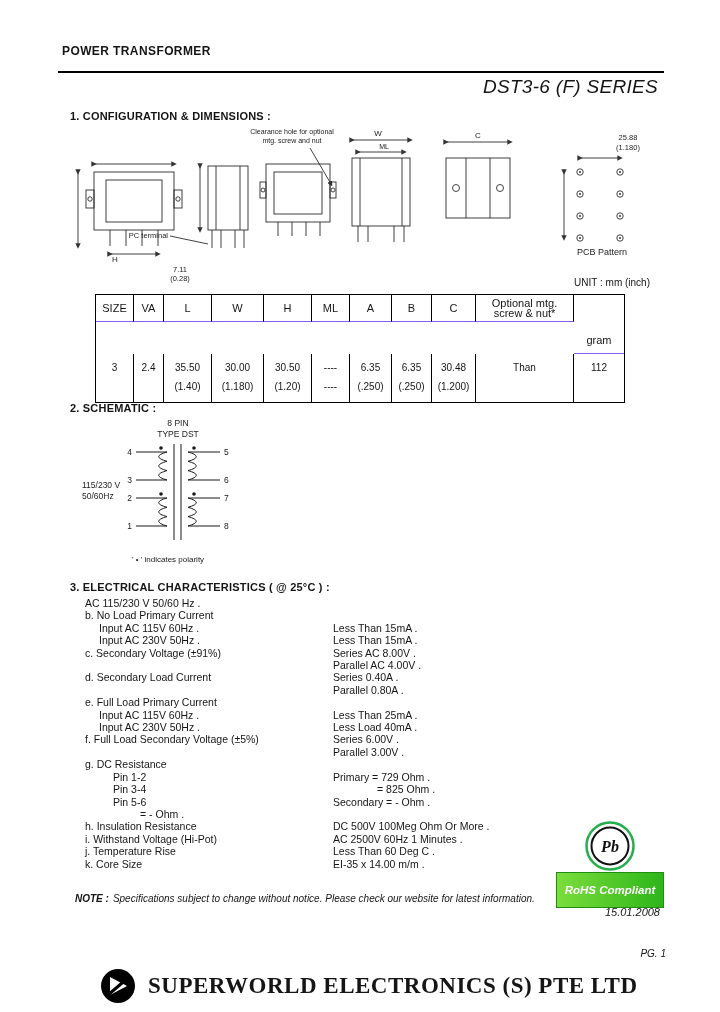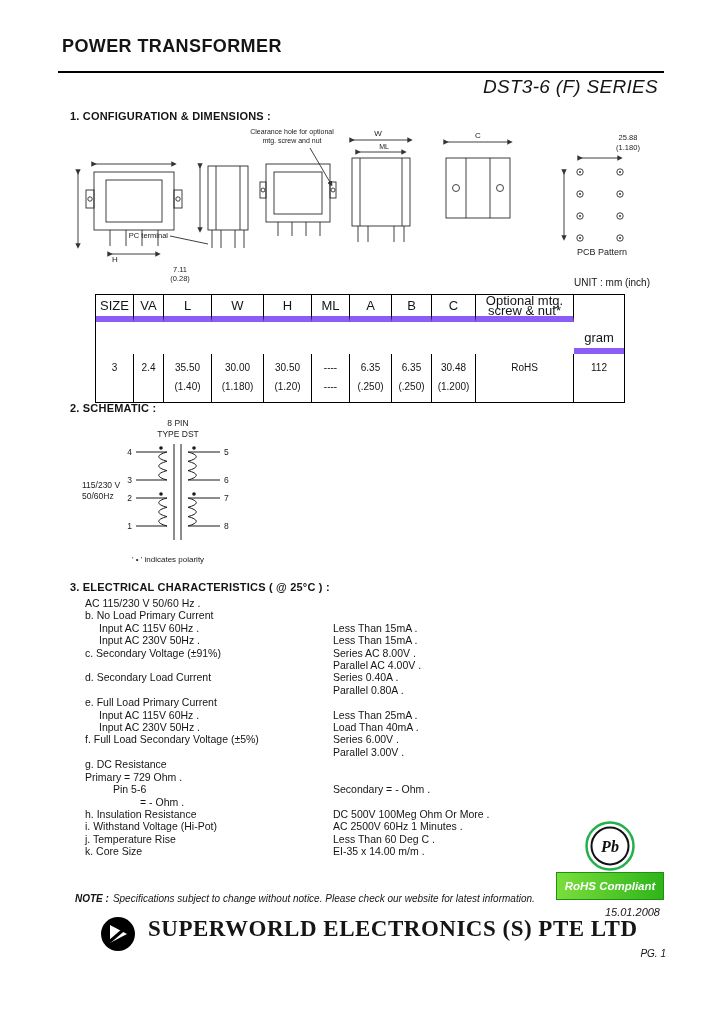--- a/index.html
+++ b/index.html
@@ -3,40 +3,40 @@
 <meta charset="utf-8">
 <style>
   * { margin:0; padding:0; box-sizing:border-box; }
   html,body { background:#e8e8e4; }
   .page {
     position:relative; width:720px; height:1012px; margin:0 auto;
     background:#ffffff; color:#151515;
     font-family:"Liberation Sans", sans-serif; overflow:hidden;
   }
   
-  .doc-title { position:absolute; left:62px; top:36px; font-size:18px; font-weight:bold; letter-spacing:.4px; }
+  .doc-title { position:absolute; left:62px; top:44px; font-size:12px; font-weight:bold; letter-spacing:.4px; }
   .head-rule { position:absolute; left:58px; right:56px; top:71px; height:2px; background:#000; }
   .series    { position:absolute; right:62px; top:76px; font-size:19px; font-style:italic; letter-spacing:.3px; }
   
   .sec-head { position:absolute; left:70px; font-size:11px; font-weight:bold; letter-spacing:.2px; }
   #sec1 { top:110px; } #sec2 { top:402px; } #sec3 { top:581px; }
   
   .cfg-svg { position:absolute; left:58px; top:122px; }
   .cfg-svg text { font-family:"Liberation Sans",sans-serif; fill:#222; }
   .unit-label { position:absolute; right:70px; top:277px; font-size:10px; }
   
   .dim-table {
     position:absolute; left:95px; top:294px;
     display:grid; grid-template-columns:38px 30px 48px 52px 48px 38px 42px 40px 44px 98px 50px;
     border:1px solid #000; font-size:10px; background:#fff;
   }
   .dim-table .th {
-    border-bottom:6px solid #8b5cf6; border-right:1px solid #000;
+    border-bottom:1px solid #8b5cf6; border-right:1px solid #000;
     display:flex; align-items:center; justify-content:center; text-align:center;
-    height:27px; padding:1px 2px; font-size:13px; line-height:10px;
+    height:27px; padding:1px 2px; font-size:11px; line-height:10px;
   }
   .dim-table .th:nth-child(11) { border-right:none;margin-top:32px; }
   .dim-table .td { border-right:1px solid #000; text-align:center; height:48px; padding-top:4px; }
   .dim-table .td:last-child { border-right:none; }
   .dim-table .td span { display:block; line-height:19px; font-size:10px; }
   
   .sch-svg { position:absolute; left:70px; top:414px; }
   .sch-svg text { font-family:"Liberation Sans",sans-serif; fill:#1a1a1a; }
   
   .elec { position:absolute; left:85px; top:597px; width:565px; font-size:10.5px; }
@@ -45,30 +45,30 @@
   .erow .val { flex:1; }
   .erow.gap { margin-top:0; }
   .lab.ind1 { padding-left:14px; }
   .lab.ind2 { padding-left:28px; }
   .val.v1 { padding-left:44px; }
   .val.v2 { padding-left:55px; }
   
   .pb-mark { position:absolute; left:584px; top:820px; }
   .pb-mark text { font-family:"Liberation Serif",serif; }
   .rohs-badge {
-    position:absolute; left:556px; top:872px; width:108px; height:28px;
+    position:absolute; left:556px; top:872px; width:108px; height:36px;
     display:flex; align-items:center; justify-content:center;
     color:#fff; font-size:11.5px; font-weight:bold; font-style:italic;
     border:1px solid #1e8f12;
     background:linear-gradient(90deg,#7ade3c,#2eb519);
   }
   .note-line { position:absolute; left:75px; top:893px; font-size:10px; font-style:italic; }
   .note-line .np { font-weight:bold; margin-right:4px; }
   .doc-date { position:absolute; right:60px; top:906px; font-size:11px; font-style:italic; }
-  .company { position:absolute; left:100px; top:916px; display:flex; align-items:flex-start; }
+  .company { position:absolute; left:100px; top:968px; display:flex; align-items:center; }
   .company-name {
     margin-left:12px; font-family:"Liberation Serif",serif;
     font-size:23px; font-weight:bold; letter-spacing:.5px;
   }
   .page-num { position:absolute; right:54px; top:948px; font-size:10px; font-style:italic; }
 </style>
 </head>
 <body>
 
 <div class="page">
@@ -220,21 +220,21 @@
       </div>
     <div class="td">
         <span>6.35</span>
         <span>(.250)</span>
       </div>
     <div class="td">
         <span>30.48</span>
         <span>(1.200)</span>
       </div>
     <div class="td">
-        <span>RoHS</span>
+        <span>Than</span>
         <span></span>
       </div>
     <div class="td">
         <span>112</span>
         <span></span>
       </div>
   </div>
 
   <div class="sec-head" id="sec2">2. SCHEMATIC :</div>
 
@@ -316,36 +316,41 @@
     <div class="erow gap">
         <span class="lab">e. Full Load Primary Current</span>
         <span class="val"></span>
       </div>
     <div class="erow">
         <span class="lab ind1">Input AC 115V 60Hz .</span>
         <span class="val">Less Than 25mA .</span>
       </div>
     <div class="erow">
         <span class="lab ind1">Input AC 230V 50Hz .</span>
-        <span class="val">Load Than 40mA .</span>
+        <span class="val">Less Load 40mA .</span>
       </div>
     <div class="erow">
         <span class="lab">f. Full Load Secondary Voltage (±5%)</span>
         <span class="val">Series 6.00V .</span>
       </div>
     <div class="erow">
         <span class="lab"></span>
         <span class="val">Parallel 3.00V .</span>
       </div>
     <div class="erow">
         <span class="lab">g. DC Resistance</span>
         <span class="val"></span>
       </div>
     <div class="erow">
+        <span class="lab ind2">Pin 1-2</span>
         <span class="val">Primary = 729 Ohm .</span>
+      </div>
+    <div class="erow">
+        <span class="lab ind2">Pin 3-4</span>
+        <span class="val v1">= 825 Ohm .</span>
       </div>
     <div class="erow">
         <span class="lab ind2">Pin 5-6</span>
         <span class="val">Secondary = - Ohm .</span>
       </div>
     <div class="erow">
         <span class="val v2">= - Ohm .</span>
       </div>
     <div class="erow">
         <span class="lab">h. Insulation Resistance</span>

